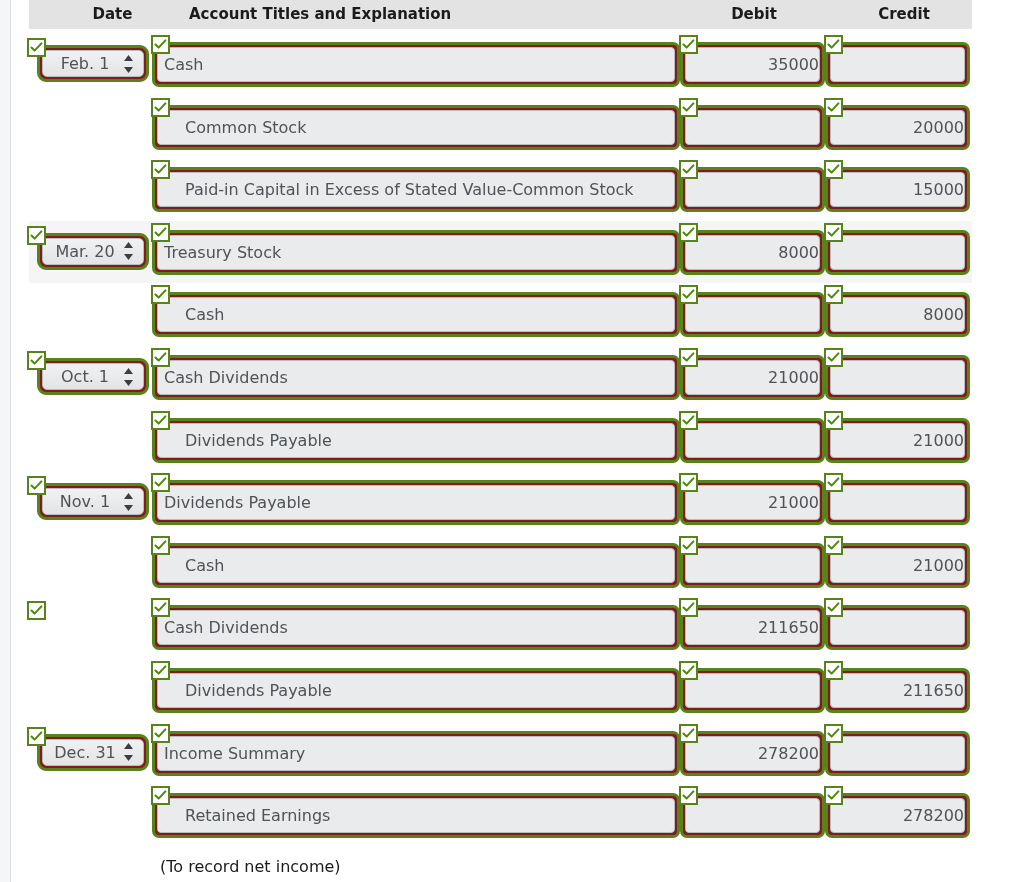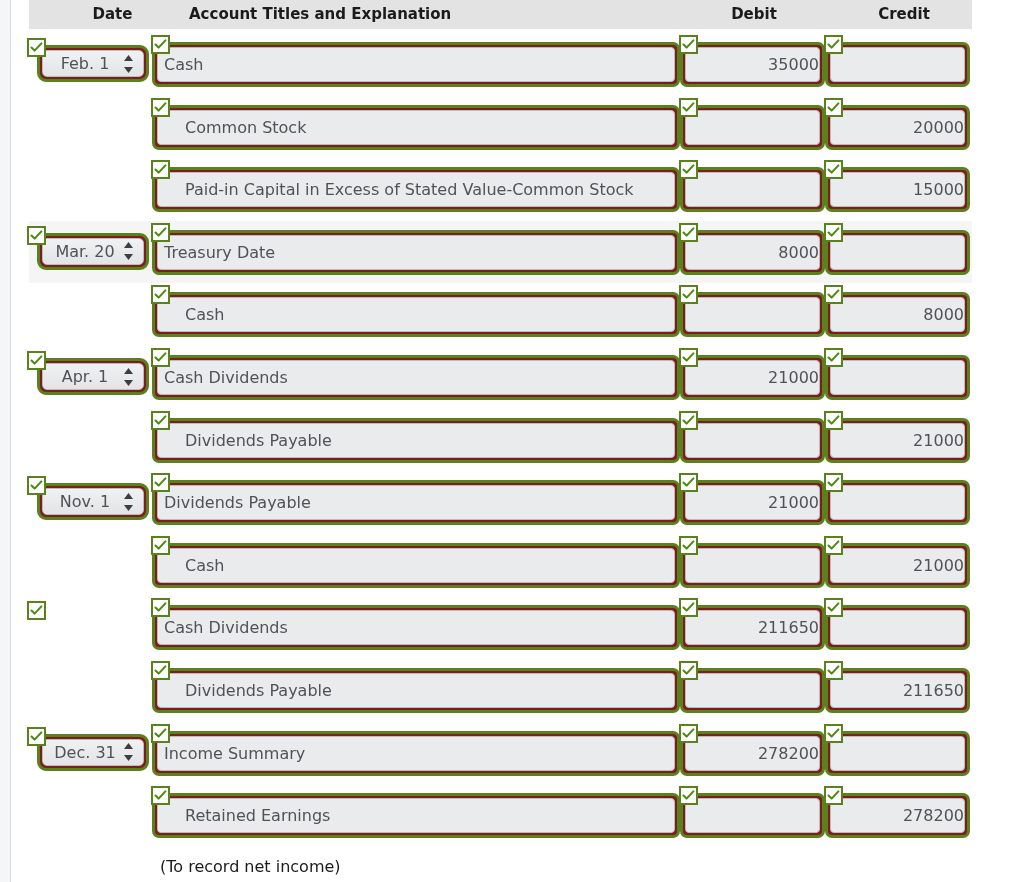--- a/index.html
+++ b/index.html
@@ -303,21 +303,21 @@
             </span>
           </div>
         </div>
         <div class="badge" style="left:151px;top:2px;">
           <svg width="15" height="15" viewBox="0 0 15 15" aria-hidden="true">
             <path d="M2.5 7.6 L5.6 10.6 L12.4 3.4" fill="none" stroke="#4f8a10" stroke-width="2.1" stroke-linecap="round" stroke-linejoin="round"></path>
           </svg>
         </div>
         <div class="fieldwrap acctwrap">
           <div class="inner">
-            <span>Treasury Date</span>
+            <span>Treasury Stock</span>
           </div>
         </div>
         <div class="badge" style="left:679px;top:2px;">
           <svg width="15" height="15" viewBox="0 0 15 15" aria-hidden="true">
             <path d="M2.5 7.6 L5.6 10.6 L12.4 3.4" fill="none" stroke="#4f8a10" stroke-width="2.1" stroke-linecap="round" stroke-linejoin="round"></path>
           </svg>
         </div>
         <div class="fieldwrap numwrap debitwrap">
           <div class="inner">
             <span>8000</span>
@@ -367,21 +367,21 @@
         </div>
       </div>
       <div class="row" style="top: 346px;">
         <div class="badge" style="left:27px;top:5px;">
           <svg width="15" height="15" viewBox="0 0 15 15" aria-hidden="true">
             <path d="M2.5 7.6 L5.6 10.6 L12.4 3.4" fill="none" stroke="#4f8a10" stroke-width="2.1" stroke-linecap="round" stroke-linejoin="round"></path>
           </svg>
         </div>
         <div class="fieldwrap datewrap">
           <div class="inner">
-            <span class="dtxt">Apr. 1</span>
+            <span class="dtxt">Oct. 1</span>
             <span class="spin">
               <svg width="11" height="20" viewBox="0 0 11 20" aria-hidden="true">
                 <path d="M5.5 1 L10 7 L1 7 Z" fill="#3b3f42"></path>
                 <path d="M5.5 19 L1 13 L10 13 Z" fill="#3b3f42"></path>
               </svg>
             </span>
           </div>
         </div>
         <div class="badge" style="left:151px;top:2px;">
           <svg width="15" height="15" viewBox="0 0 15 15" aria-hidden="true">

